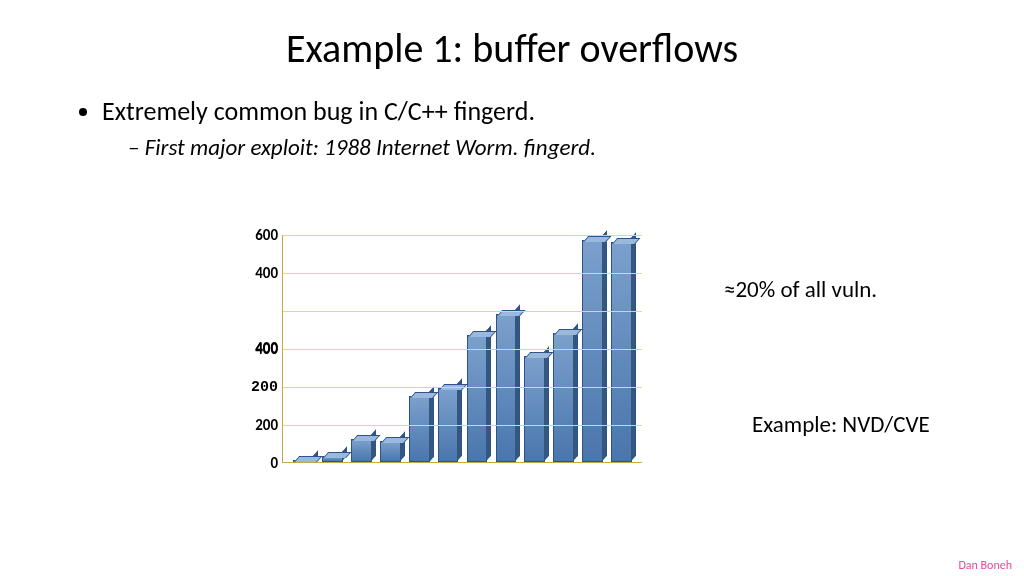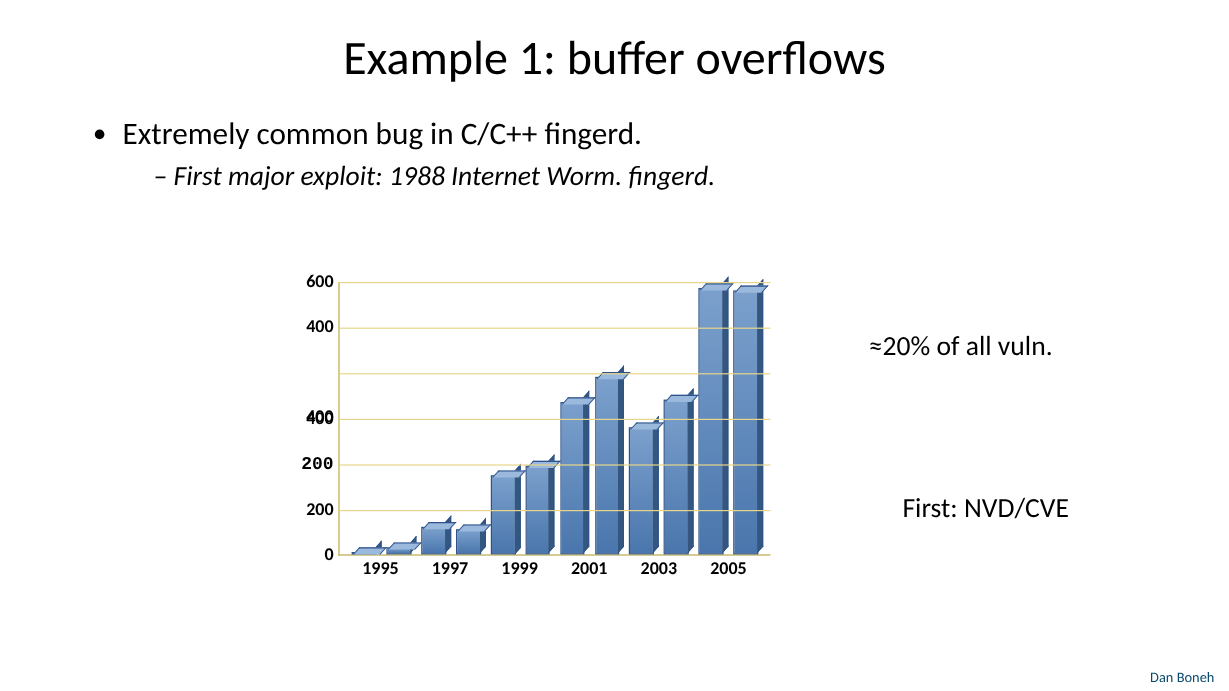--- a/index.html
+++ b/index.html
@@ -117,21 +117,21 @@
   }
   .annotation {
     position: absolute;
     font-size: 23px;
   }
   .footer {
     position: absolute;
     right: 12px;
     bottom: 4px;
     font-size: 12px;
-    color: #0c4a6e;
+    color: #ec4899;
     margin-left: 40px;
   }
 </style>
 </head>
 <body>
 
 <h1 class="slide-title">Example 1:   buffer overflows</h1>
 
 <div class="bullets">
   <ul>
@@ -181,34 +181,26 @@
         <div class="bar-slot">
           <div class="bar" style="height: 220.4px;"></div>
         </div>
       </div>
   <div class="grid-line" style="top: 190px;"></div>
       <div class="grid-line" style="top: 152px;"></div>
       <div class="grid-line" style="top: 114px;"></div>
       <div class="grid-line" style="top: 76px;"></div>
       <div class="grid-line" style="top: 38px;"></div>
       <div class="grid-line" style="top: 0px;"></div>
-    </div>
-  <div class="x-labels" id="x-labels">
-      <div class="x-label">1995</div>
-      <div class="x-label">1997</div>
-      <div class="x-label">1999</div>
-      <div class="x-label">2001</div>
-      <div class="x-label">2003</div>
-      <div class="x-label">2005</div>
     </div>
 <div class="y-tick" style="top: 238px;">0</div>
     <div class="y-tick" style="top: 200px;">200</div>
     <div class="y-tick" style="top: 162px; font-family: Liberation Mono, monospace;">200</div>
     <div class="y-tick" style="top: 124px;">400</div>
     <div class="y-tick" style="top: 86px; margin-top: 37px;">400</div>
     <div class="y-tick" style="top: 48px;">400</div>
     <div class="y-tick" style="top: 10px;">600</div>
   </div>
 
 <div class="annotation" style="left:724px; top:275px;">≈20% of all vuln.</div>
-<div class="annotation" style="left:752px; top:410px;">First:  NVD/CVE</div>
+<div class="annotation" style="left:752px; top:410px;">Example:  NVD/CVE</div>
 
 <div class="footer">Dan Boneh</div>
 
 </body></html>

